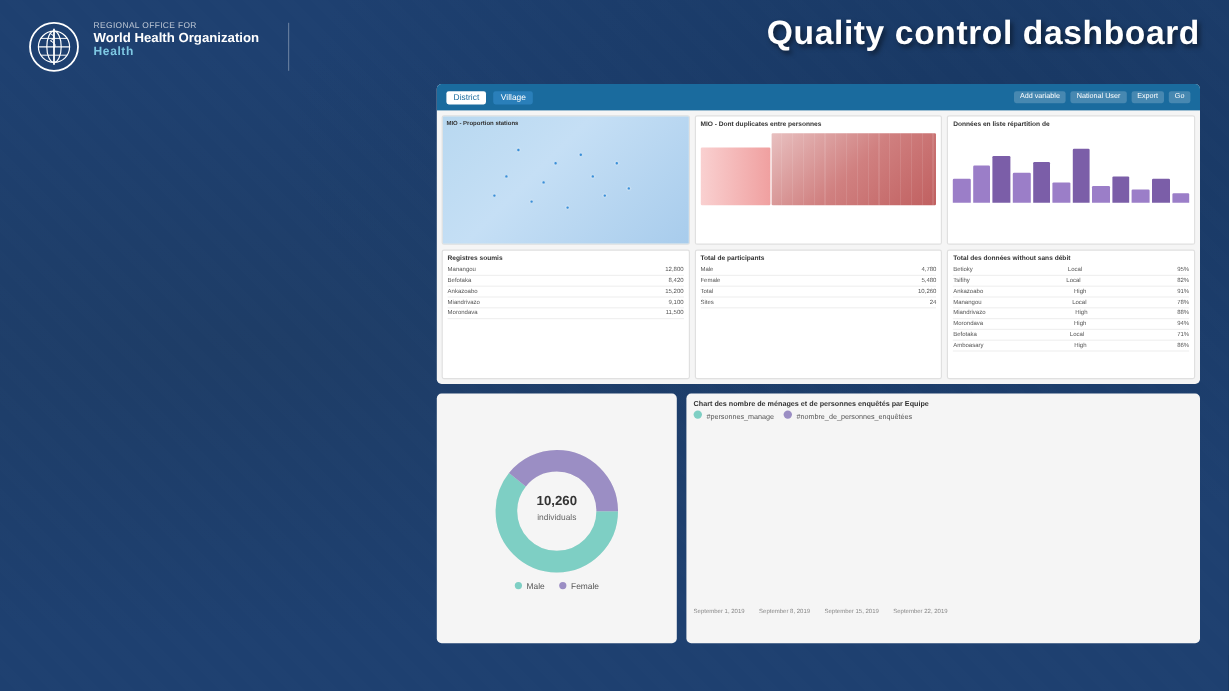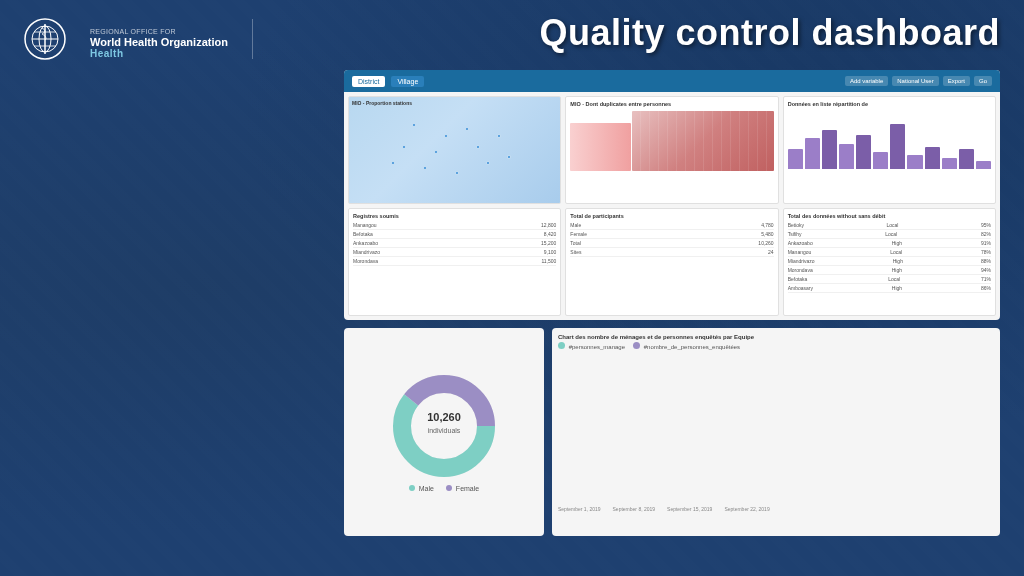--- a/index.html
+++ b/index.html
@@ -48,22 +48,22 @@
     }
 
     .logo-section {
       display: flex;
       align-items: center;
       gap: 12px;
     }
 
     .who-logo {
       display: flex;
-      align-items: flex-end;
-      gap: 24px;
+      align-items: flex-start;
+      gap: 12px;
     }
 
     .who-emblem {
       width: 42px;
       height: 42px;
     }
 
     .who-text {
       display: flex;
       flex-direction: column;
@@ -124,31 +124,32 @@
     }
 
     .title-section {
       position: absolute;
       right: 24px;
       top: 12px;
     }
 
     .main-title {
       color: white;
-      font-size: 36px;
+      font-size: 28px;
       font-weight: 800;
       text-shadow: 2px 2px 4px rgba(0,0,0,0.5);
       letter-spacing: 0.5px;
     }
 
     
     .content {
       display: flex;
       flex: 1;
       padding: 0 24px 10px 24px;
+      gap: 20px;
     }
 
     
     .left-panel {
       width: 320px;
       flex-shrink: 0;
       padding-top: 10px;
     }
 
     .bullet-item {

